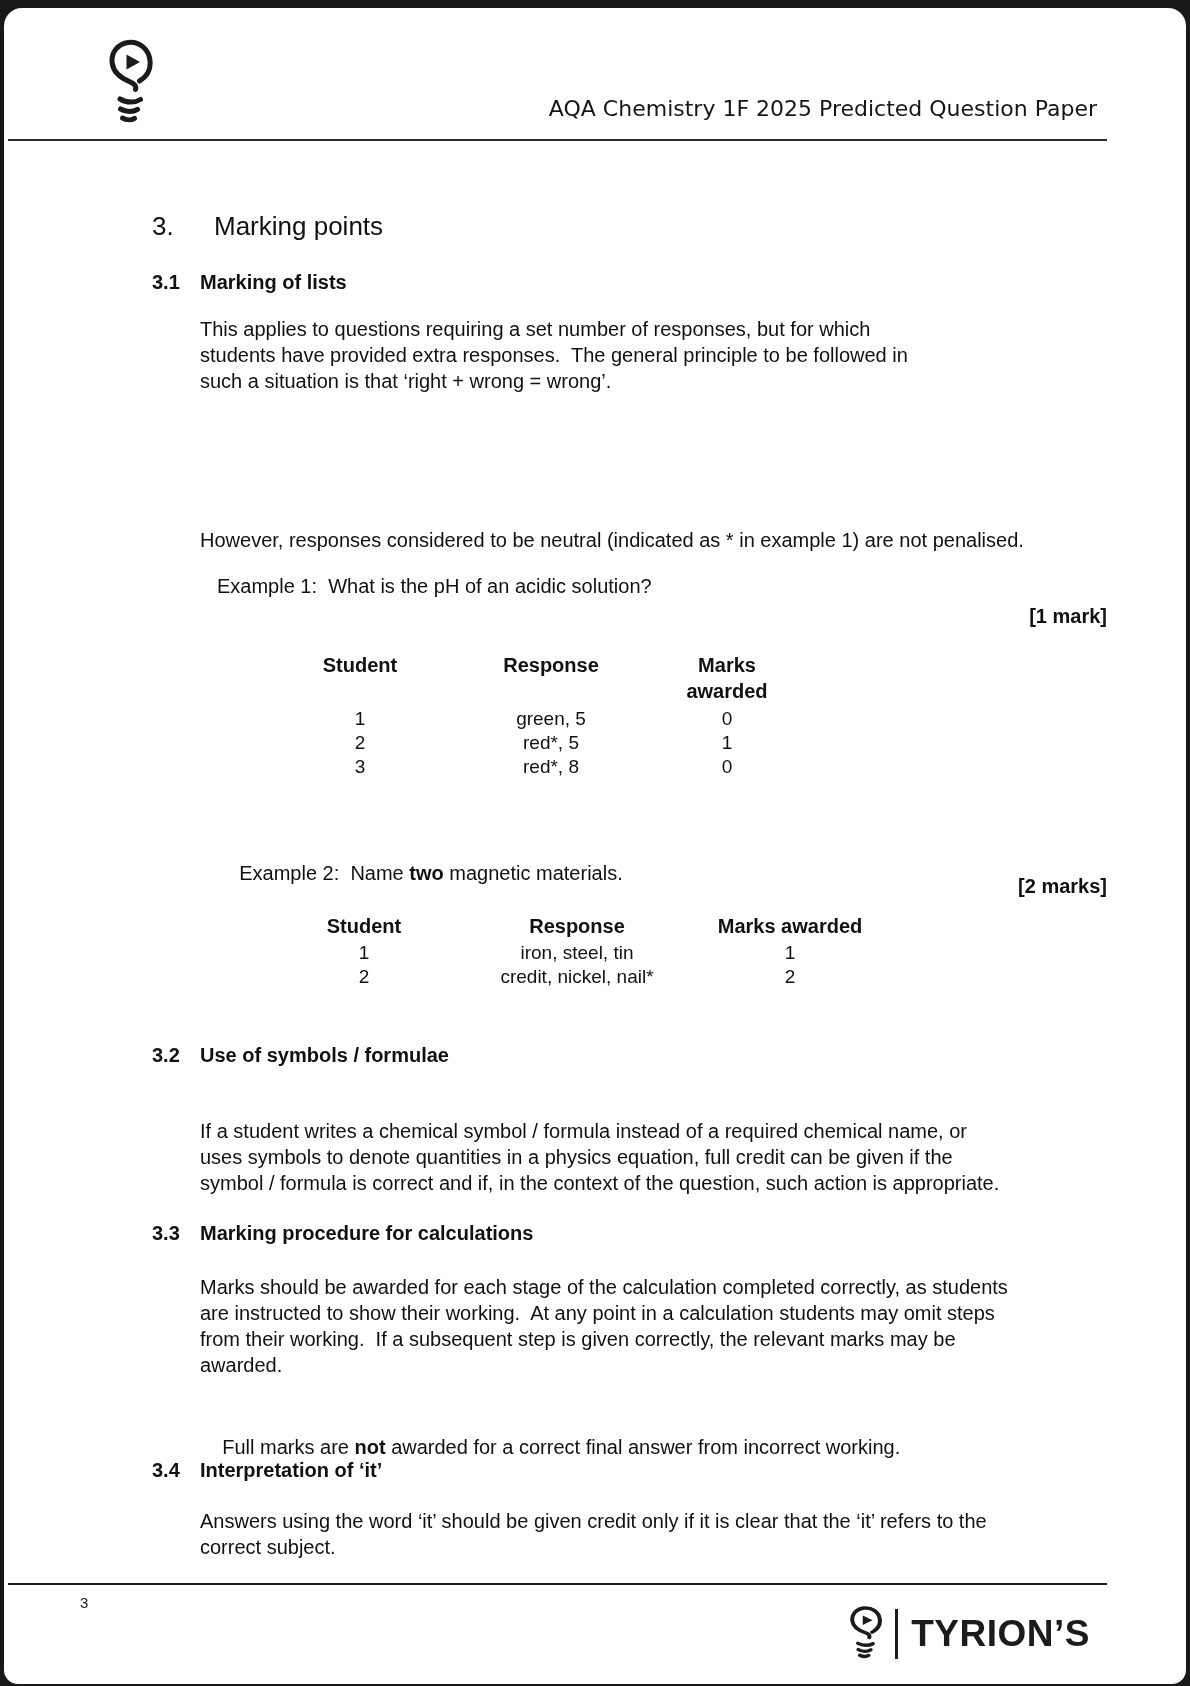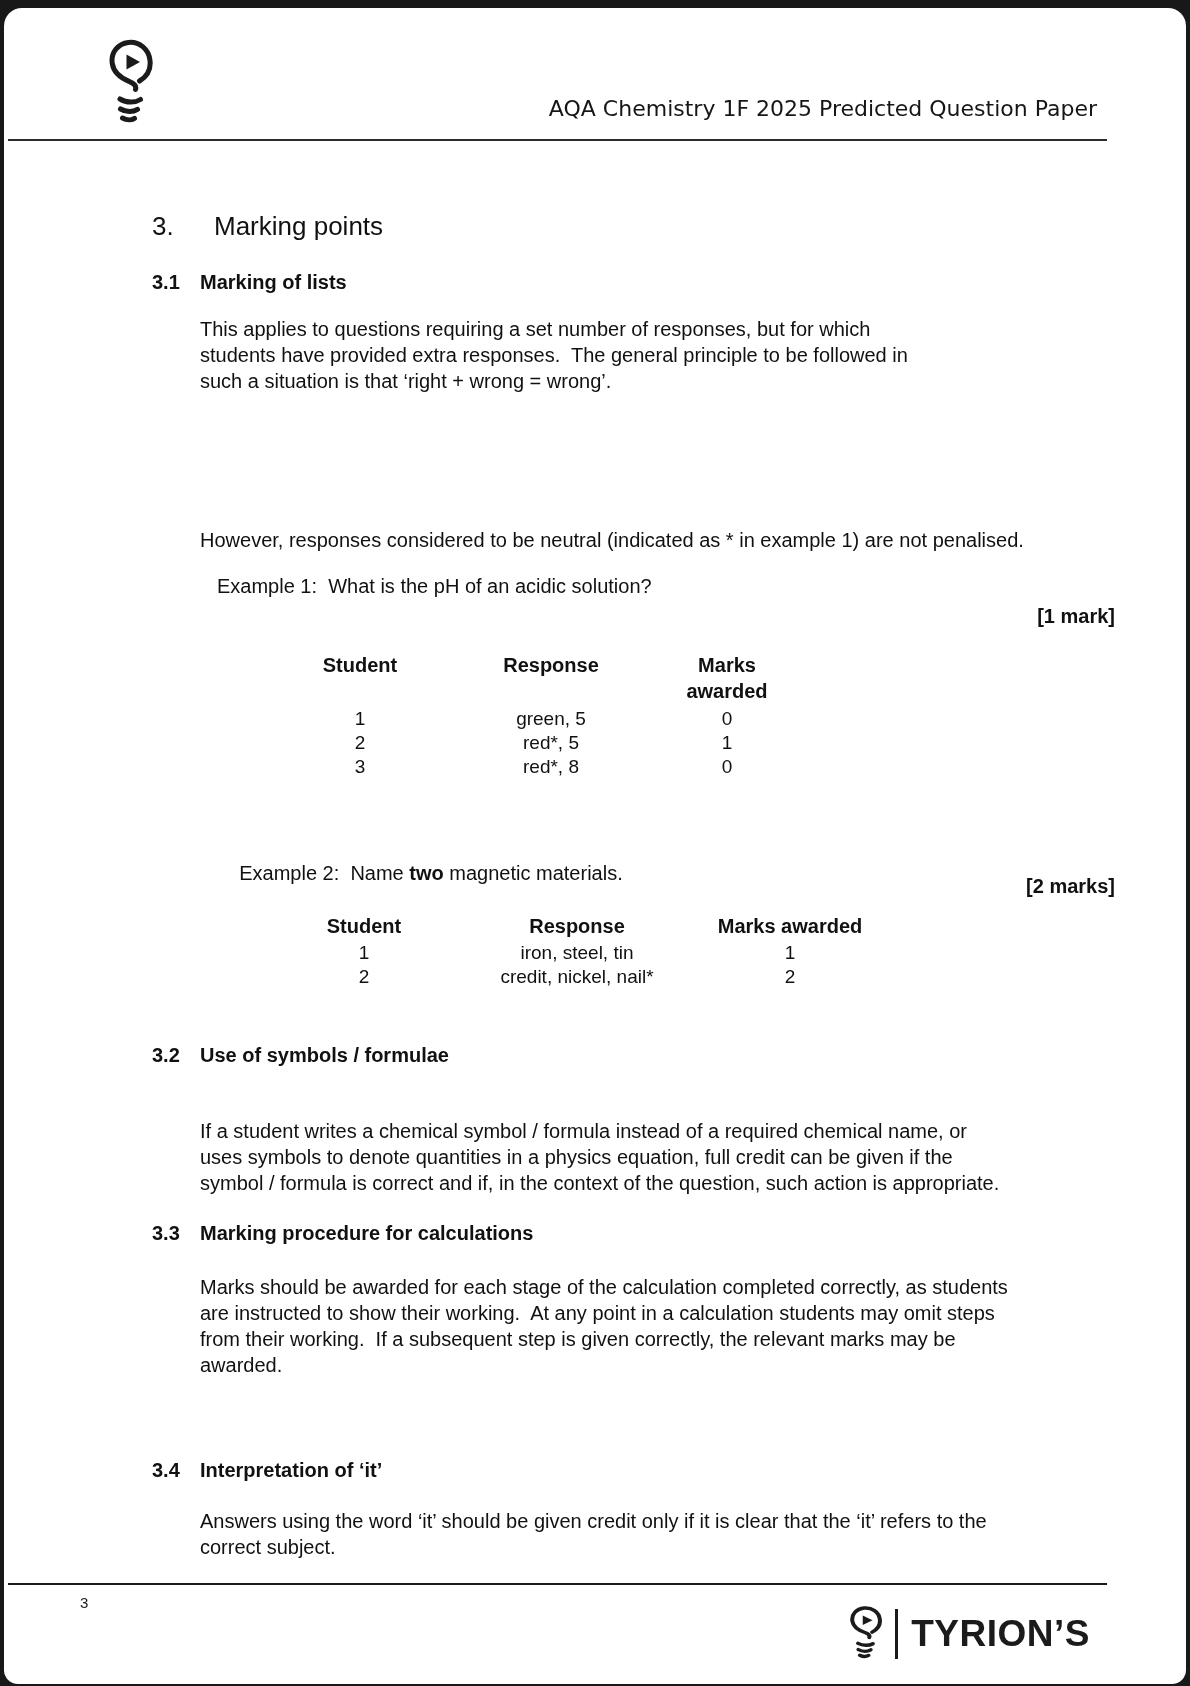--- a/index.html
+++ b/index.html
@@ -33,21 +33,21 @@
   .h-main .num{display:inline-block;width:62px;}
   .h-sub{left:148px;font-size:20px;line-height:25px;font-weight:700;white-space:nowrap;}
   .h-sub .num{display:inline-block;width:48px;}
   
   .para{
     left:196px;width:960px;
     font-size:20px;line-height:26px;
     white-space:pre-wrap;
   }
   .example{left:213px;width:900px;font-size:20px;line-height:25px;white-space:pre-wrap;}
-  .marklabel{left:0;width:1103px;text-align:right;font-size:20px;line-height:25px;font-weight:700;padding-left:8px;}
+  .marklabel{left:0;width:1103px;text-align:right;font-size:20px;line-height:25px;font-weight:700;}
   b{font-weight:700;}
   
   .mtable{display:flex;align-items:center;}
   .mtable .col{text-align:center;}
   .mtable .col .th{font-weight:700;font-size:20px;line-height:26px;white-space:pre-line;}
   .mtable .col .td{font-size:19px;line-height:24px;}
   .t1{left:286px;top:644px;}
   .t1 .c1{width:140px;}
   .t1 .c2{width:180px;margin-left:31px;}
   .t1 .c3{width:160px;margin-left:6px;}
@@ -149,20 +149,23 @@
 uses symbols to denote quantities in a physics equation, full credit can be given if the
 symbol / formula is correct and if, in the context of the question, such action is appropriate.</div>
 
   <div class="abs h-sub" style="top:1213px;">
     <span class="num">3.3</span><span>Marking procedure for calculations</span>
   </div>
   <div class="abs para" style="top:1266px;">Marks should be awarded for each stage of the calculation completed correctly, as students
 are instructed to show their working.  At any point in a calculation students may omit steps
 from their working.  If a subsequent step is given correctly, the relevant marks may be
 awarded.</div>
+  <div class="abs para" style="top:1400px;">
+    <span>Full marks are </span><b>not</b><span> awarded for a correct final answer from incorrect working.</span>
+  </div>
 
   <div class="abs h-sub" style="top:1450px;">
     <span class="num">3.4</span><span>Interpretation of ‘it’</span>
   </div>
   <div class="abs para" style="top:1500px;">Answers using the word ‘it’ should be given credit only if it is clear that the ‘it’ refers to the
 correct subject.</div>
 
   <div class="abs rule rule-footer"></div>
   <div class="abs page-num">3</div>
   <div class="abs brand">

